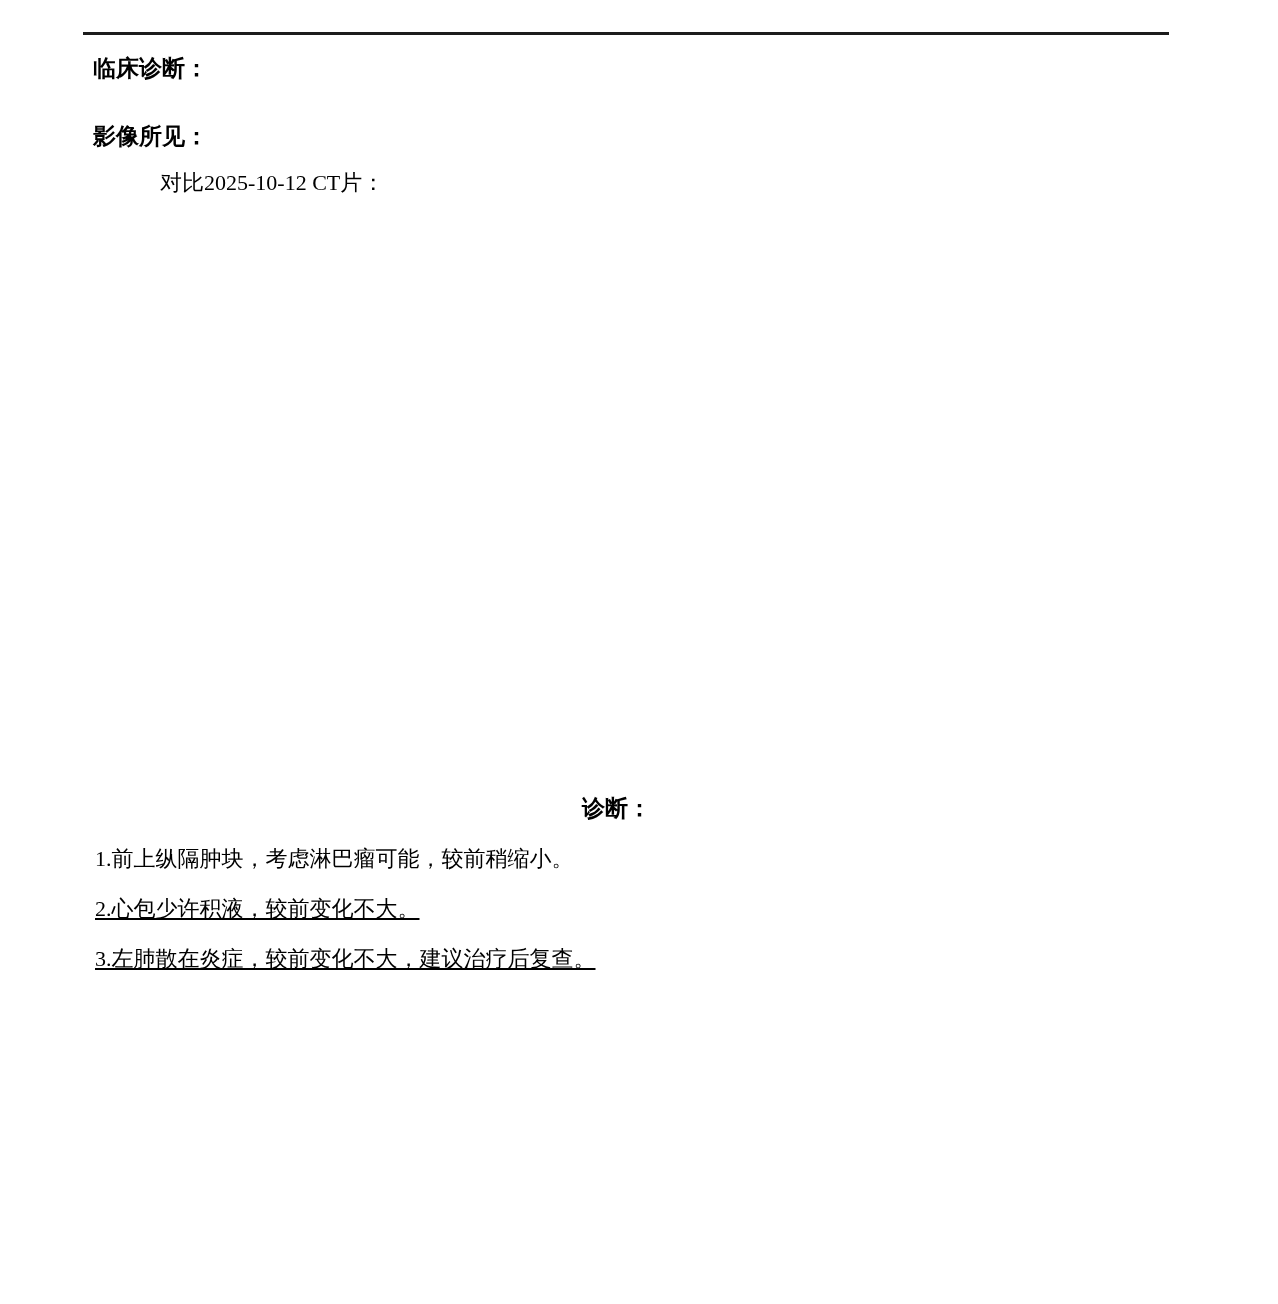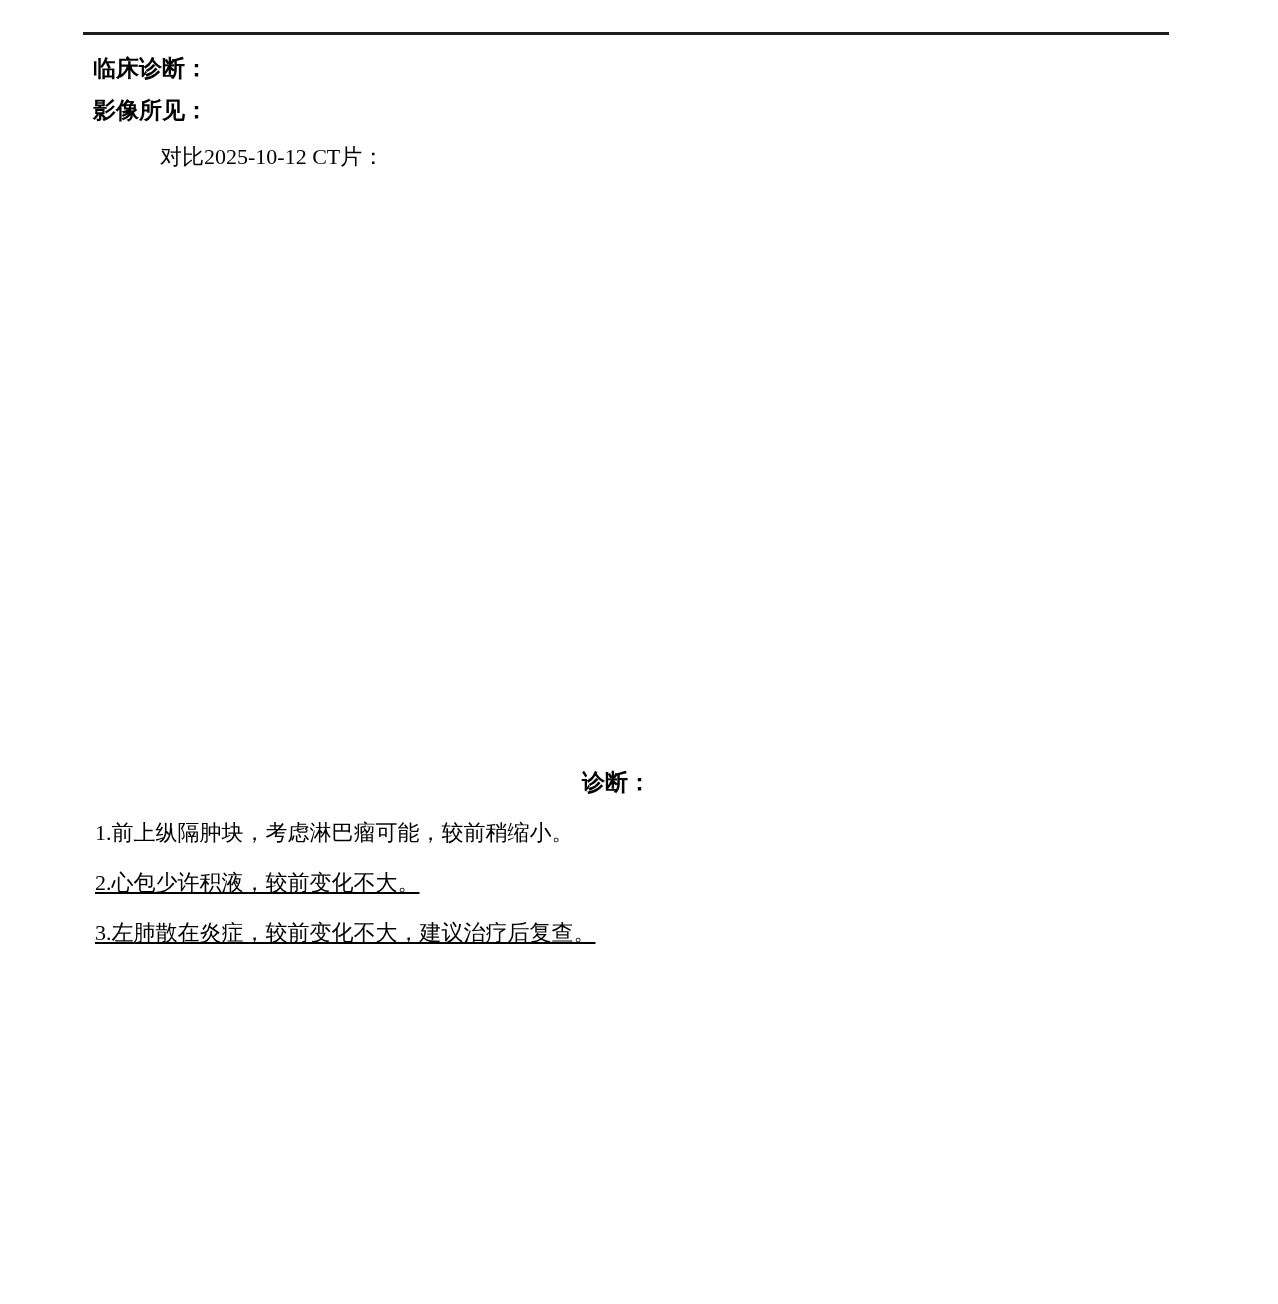--- a/index.html
+++ b/index.html
@@ -34,21 +34,21 @@
     font-weight: bold;
     font-size: 23px;
     line-height: 26px;
     margin: 0;
     padding-left: 5px;
   }
   .heading-clinical {
     margin-top: 21px;
   }
   .heading-findings {
-    margin-top: 16px;
+    margin-top: 42px;
   }
   .compare-line {
     font-size: 22px;
     line-height: 26px;
     margin: 20px 0 0 0;
     text-indent: 72px;
   }
   .findings-para {
     font-size: 22px;
     line-height: 48px;

